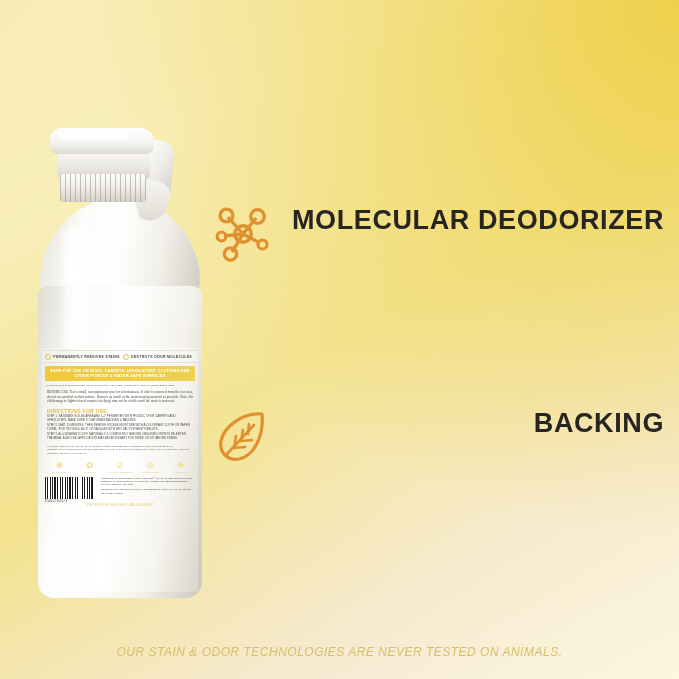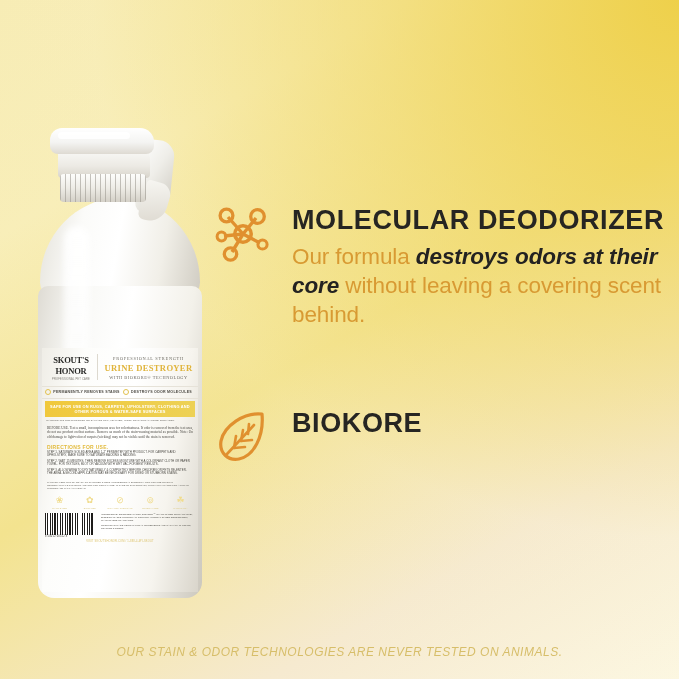--- a/index.html
+++ b/index.html
@@ -32,21 +32,21 @@
     line-height:54px; white-space:nowrap;
     transform:scaleX(0.93); transform-origin:center;
     padding-left:78px;
   }
   .hl-small { font-size:29px; font-weight:bold; }
   .hl-big   { font-size:46px; font-weight:bold; }
 
   
   .feature { position:absolute; }
   .feature .ficon { position:absolute; left:0; top:0; width:58px; height:58px; }
-  .feature .ftext { margin-left:78px; }
+  .feature .ftext { margin-left:78px;text-align:right; }
   .ftitle {
     font-size:27px; font-weight:bold; color:#262522;
     letter-spacing:0.6px; line-height:30px;
   }
   .fbody {
     margin-top:7px; font-size:22.5px; line-height:29px;
     color:#d89a33; letter-spacing:-0.1px;
   }
   .fbody em { color:#232221; font-style:italic; font-weight:bold; }
 
@@ -180,33 +180,20 @@
     <div class="bottle-shoulder"></div>
     <div class="bottle-body"></div>
     <div class="spr-trigger"></div>
     <div class="spr-trigger2"></div>
     <div class="spr-body"></div>
     <div class="spr-top"></div>
     <div class="spr-collar"></div>
     <div class="bottle-gloss"></div>
 
     <div id="label">
-      <div class="lbl-head">
-        <div class="logo-box">
-          <div class="logo-l1">SKOUT'S</div>
-          <div class="logo-l2">HONOR</div>
-          <div class="logo-l3">PROFESSIONAL PET CARE</div>
-        </div>
-        <div class="head-div"></div>
-        <div class="head-txt">
-          <div class="hx1">PROFESSIONAL STRENGTH</div>
-          <div class="hx2">URINE DESTROYER</div>
-          <div class="hx3">WITH BIOKORE® TECHNOLOGY</div>
-        </div>
-      </div>
 
       <div class="claims">
         <div class="claim">
           <span class="cdot"></span>
           <span class="ctx">PERMANENTLY REMOVES STAINS</span>
         </div>
         <div class="claim">
           <span class="cdot"></span>
           <span class="ctx">DESTROYS ODOR MOLECULES</span>
         </div>
@@ -276,38 +263,37 @@
           <circle cx="12.5" cy="10.5" r="6.4" stroke-width="3.3"></circle>
           <circle cx="43.5" cy="11.5" r="6.8" stroke-width="3.3"></circle>
           <circle cx="7.5" cy="31.5" r="4.4" stroke-width="3"></circle>
           <circle cx="48.5" cy="39.5" r="4.6" stroke-width="3"></circle>
           <circle cx="16.5" cy="49" r="6.2" stroke-width="3.3"></circle>
         </g>
       </svg>
     </div>
     <div class="ftext">
       <div class="ftitle">MOLECULAR DEODORIZER</div>
-      <div class="fbody"><span>Our formula </span><em>destroys odors at their core</em><span> without leaving a covering scent behind.</span></div>
     </div>
   </div>
 
   <div class="feature" id="feature-biokore">
     <div class="ficon">
       <svg viewBox="0 0 58 58" width="58" height="58">
         <path d="M48 6 C30 4 10 18 7 33 C5 45 14 53 25 51 C40 48 50 28 48 6 Z" fill="none" stroke="#e0902f" stroke-width="3.2" stroke-linejoin="round"></path>
         <g stroke="#e0902f" stroke-width="2.6" fill="none" stroke-linecap="round">
           <line x1="13" y1="46" x2="40" y2="17"></line>
           <line x1="20" y1="40" x2="22" y2="28"></line>
           <line x1="20" y1="40" x2="31" y2="39"></line>
           <line x1="27" y1="33" x2="29" y2="22"></line>
           <line x1="27" y1="33" x2="38" y2="32"></line>
           <line x1="34" y1="26" x2="35" y2="16"></line>
         </g>
       </svg>
     </div>
     <div class="ftext">
-      <div class="ftitle">BIOKORE</div>
+      <div class="ftitle">BACKING</div>
     </div>
   </div>
 
   <div id="tagline">OUR STAIN &amp; ODOR TECHNOLOGIES ARE NEVER TESTED ON ANIMALS.</div>
 
 </div>
 
 </body></html>

